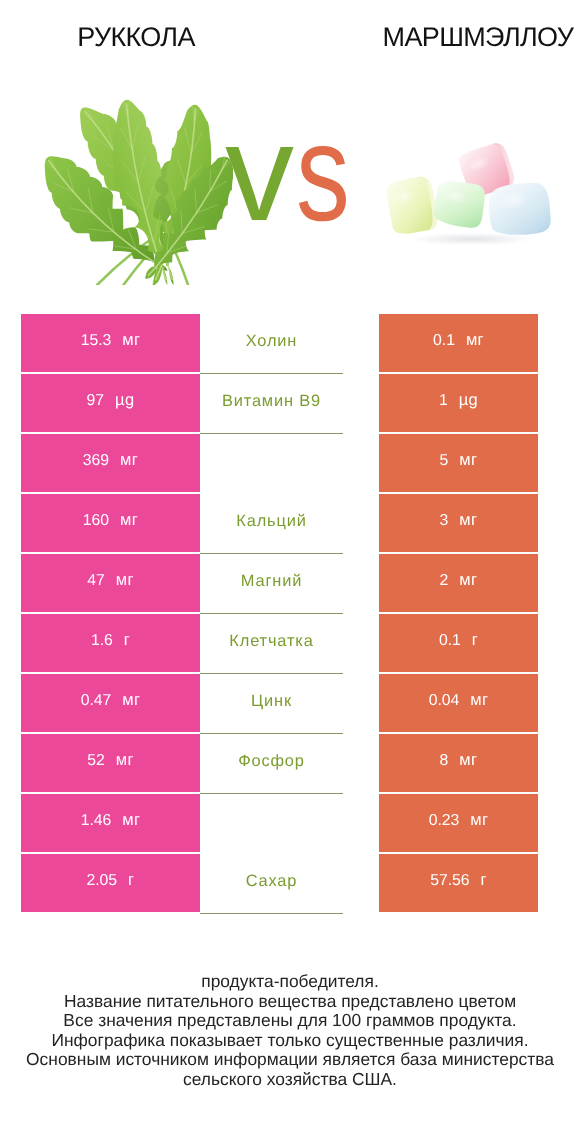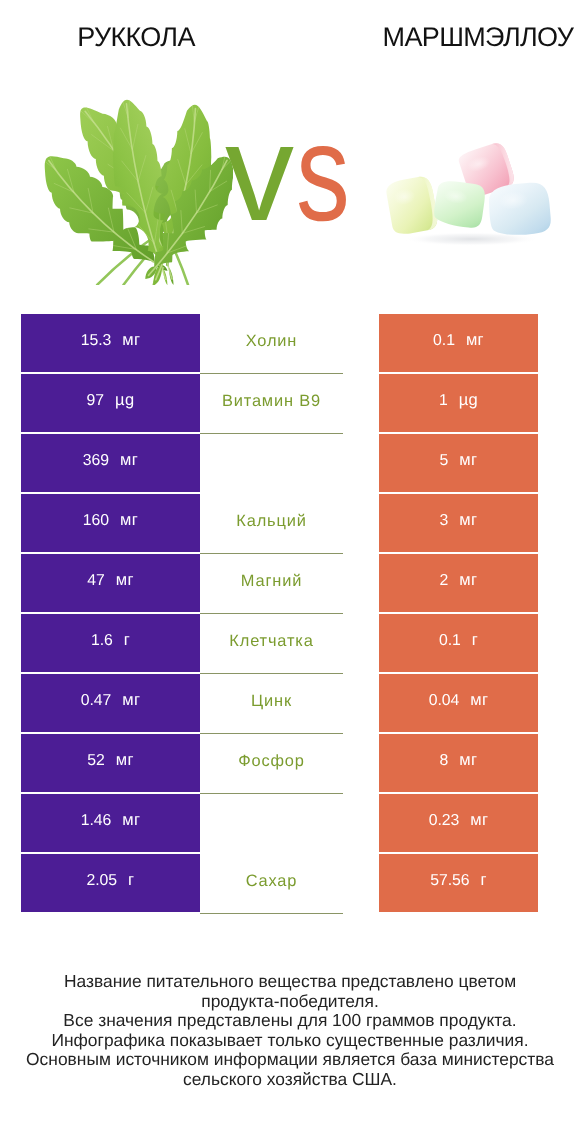--- a/index.html
+++ b/index.html
@@ -13,21 +13,21 @@
   .hero-left{position:absolute;left:40px;top:97px;width:193px;height:188px;}
   .hero-right{position:absolute;left:380px;top:137px;width:181px;height:120px;}
   .vs{position:absolute;left:225px;top:104px;font-size:138px;line-height:138px;font-weight:400;letter-spacing:0;white-space:nowrap;}
   .vs span{display:inline-block;}
   .vs .v{color:#76a731;}
   .vs .s{color:#e06c49;transform:scaleX(0.78);transform-origin:left center;margin-left:2px;}
   
   .tbl{position:absolute;left:21px;top:314px;width:537px;}
   .row{position:relative;height:60px;}
   .cell{position:absolute;top:0;height:58px;display:flex;align-items:center;justify-content:center;box-sizing:border-box;padding-bottom:4.5px;}
-  .c-left{left:0;width:179px;background:#4c1d95;color:#ffffff;}
+  .c-left{left:0;width:179px;background:#ec4899;color:#ffffff;}
   .c-mid{left:179px;width:143px;background:#ffffff;color:#7b9c2f;border-bottom:1px solid #8a9565;height:60px;}
   .c-right{left:358px;width:159px;background:#e06c49;color:#ffffff;}
   .cell>.inner{display:flex;align-items:baseline;}
   .val{font-size:15.8px;letter-spacing:-0.05px;}
   .unit{font-size:16.5px;margin-left:11px;letter-spacing:0.35px;}
   .nut{font-size:16.4px;letter-spacing:0.85px;}
   
   .foot{position:absolute;left:0;top:972px;width:580px;text-align:center;font-size:17.4px;line-height:19.5px;color:#232323;}
 </style>
 </head>
@@ -391,20 +391,20 @@
         </div>
         <div class="cell c-right">
           <span class="inner">
             <span class="val">57.56</span>
             <span class="unit">г</span>
           </span>
         </div>
       </div>
     </div>
   <div class="foot">
+      <div>продукта-победителя.</div>
       <div>Название питательного вещества представлено цветом</div>
-      <div>продукта-победителя.</div>
       <div>Все значения представлены для 100 граммов продукта.</div>
       <div>Инфографика показывает только существенные различия.</div>
       <div>Основным источником информации является база министерства</div>
       <div>сельского хозяйства США.</div>
     </div>
 </div>
 
 </body></html>

